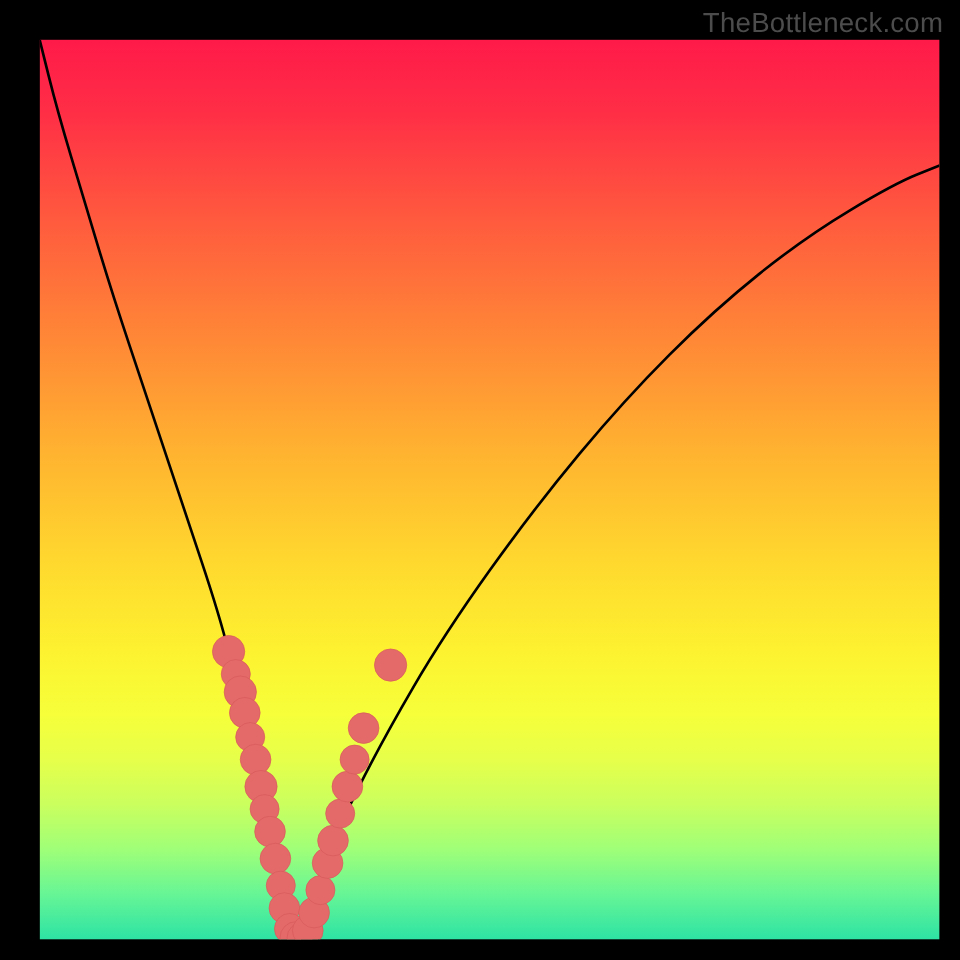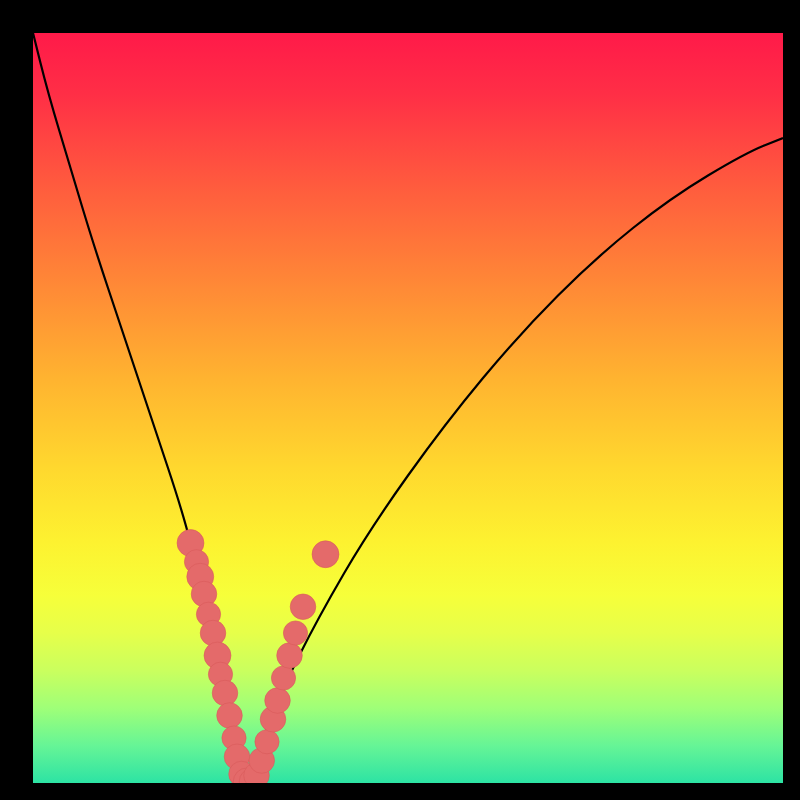--- a/index.html
+++ b/index.html
@@ -94,13 +94,14 @@
           <circle cx="244.50" cy="667.50" r="12.78" fill="#e46a6a" stroke="#d85a5a" stroke-width="0.6"></circle>
           <circle cx="250.50" cy="645.00" r="12.10" fill="#e46a6a" stroke="#d85a5a" stroke-width="0.6"></circle>
           <circle cx="256.50" cy="622.50" r="12.78" fill="#e46a6a" stroke="#d85a5a" stroke-width="0.6"></circle>
           <circle cx="262.50" cy="600.00" r="12.10" fill="#e46a6a" stroke="#d85a5a" stroke-width="0.6"></circle>
           <circle cx="270.00" cy="573.75" r="12.78" fill="#e46a6a" stroke="#d85a5a" stroke-width="0.6"></circle>
           <circle cx="292.50" cy="521.25" r="13.45" fill="#e46a6a" stroke="#d85a5a" stroke-width="0.6"></circle>
         </g>
     </svg>
   </div>
 
+  <div class="watermark">TheBottleneck.com</div>
 </div>
 
 </body></html>

